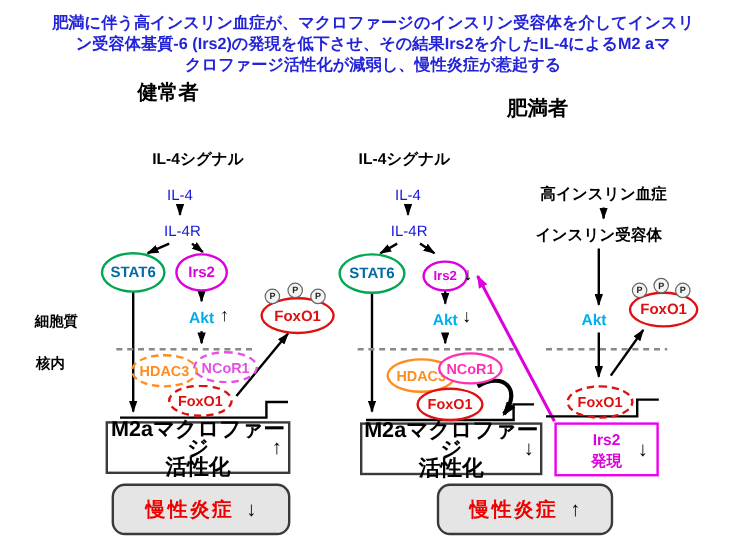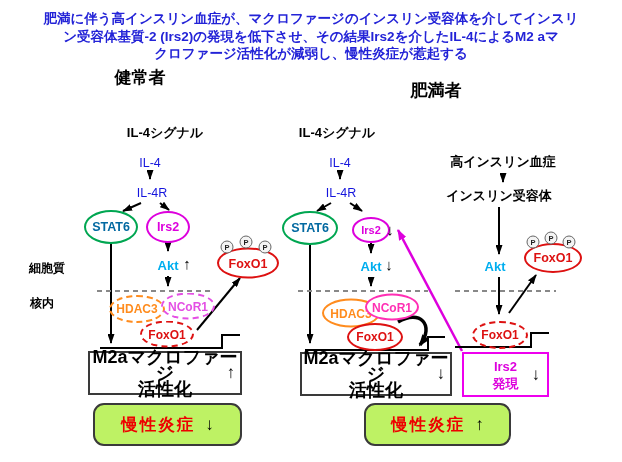--- a/index.html
+++ b/index.html
@@ -28,21 +28,21 @@
   .ncor1s{border:2px solid #FF2FB4;color:#FF2FB4;font-size:12px;}
   .pcirc{position:absolute;transform:translate(-50%,-50%);width:11px;height:11px;border-radius:50%;
          border:1.5px solid #666;background:#f4f4f4;color:#222;font-size:7.5px;font-weight:bold;
          display:flex;align-items:center;justify-content:center;}
   .gbox{position:absolute;border:2px solid #3a3a3a;background:#fff;display:flex;align-items:center;}
   .gbox .txt{flex:1;text-align:center;font-size:18px;font-weight:bold;color:#000;line-height:16px;}
   .gbox .arr{position:absolute;right:5px;top:50%;transform:translateY(-50%);font-size:17px;font-weight:bold;color:#000;}
   .ibox{position:absolute;border:2px solid #EE00EE;background:#fff;display:flex;align-items:center;}
   .ibox .txt{flex:1;text-align:center;font-size:13px;font-weight:bold;color:#DD00DD;line-height:17px;}
   .ibox .arr{position:absolute;right:7px;top:50%;transform:translateY(-50%);font-size:17px;font-weight:bold;color:#000;}
-  .obox{position:absolute;border:2px solid #3a3a3a;border-radius:11px;background:#bef264;
+  .obox{position:absolute;border:2px solid #3a3a3a;border-radius:11px;background:#e5e5e5;
         display:flex;align-items:center;justify-content:center;gap:10px;}
   .obox .otxt{font-size:16.5px;font-weight:bold;color:#EE0000;letter-spacing:2px;}
   .obox .oarr{font-size:17px;font-weight:bold;color:#000;}
 </style>
 </head>
 <body>
 
 <div id="stage">
 
   <svg class="layer" width="622" height="462" viewBox="0 0 622 462">
@@ -82,26 +82,26 @@
     <line x1="503" y1="173" x2="503" y2="182" stroke="#000" stroke-width="2" marker-end="url(#ab)"></line>
     <line x1="499" y1="207" x2="499" y2="254" stroke="#000" stroke-width="2" marker-end="url(#ab)"></line>
     <line x1="499" y1="277" x2="499" y2="314" stroke="#000" stroke-width="2" marker-end="url(#ab)"></line>
     <line x1="509" y1="313" x2="536" y2="275" stroke="#000" stroke-width="2" marker-end="url(#ab)"></line>
     <line x1="455" y1="291" x2="556" y2="291" stroke="#888" stroke-width="2" stroke-dasharray="5,4"></line>
     <polyline points="455,347 531,347 531,333 549,333" fill="none" stroke="#000" stroke-width="2"></polyline>
   </svg>
 
   <div class="ttl">
     <div>肥満に伴う高インスリン血症が、マクロファージのインスリン受容体を介してインスリ</div>
-    <div>ン受容体基質-2 (Irs2)の発現を低下させ、その結果Irs2を介したIL-4によるM2 aマ</div>
+    <div>ン受容体基質-6 (Irs2)の発現を低下させ、その結果Irs2を介したIL-4によるM2 aマ</div>
     <div>クロファージ活性化が減弱し、慢性炎症が惹起する</div>
   </div>
 
   <div class="ctr hdr" style="left:140px;top:77px">健常者</div>
-  <div class="ctr hdr" style="left:436px;top:90px">肥満者</div>
+  <div class="ctr hdr" style="left:448px;top:90px">肥満者</div>
 
   <div class="ctr comp" style="left:47px;top:268px">細胞質</div>
   <div class="ctr comp" style="left:42px;top:303px">核内</div>
 
   <div class="ctr sig" style="left:165px;top:133px">IL-4シグナル</div>
   <div class="ctr blue" style="left:150px;top:163px">IL-4</div>
   <div class="ctr blue" style="left:152px;top:193px">IL-4R</div>
   <div class="ell stat6" style="left:111px;top:227px;width:50px;height:30px">STAT6</div>
   <div class="ell irs2" style="left:168px;top:227px;width:40px;height:28px">Irs2</div>
   <div class="ctr cyan" style="left:168px;top:265px">Akt</div>

